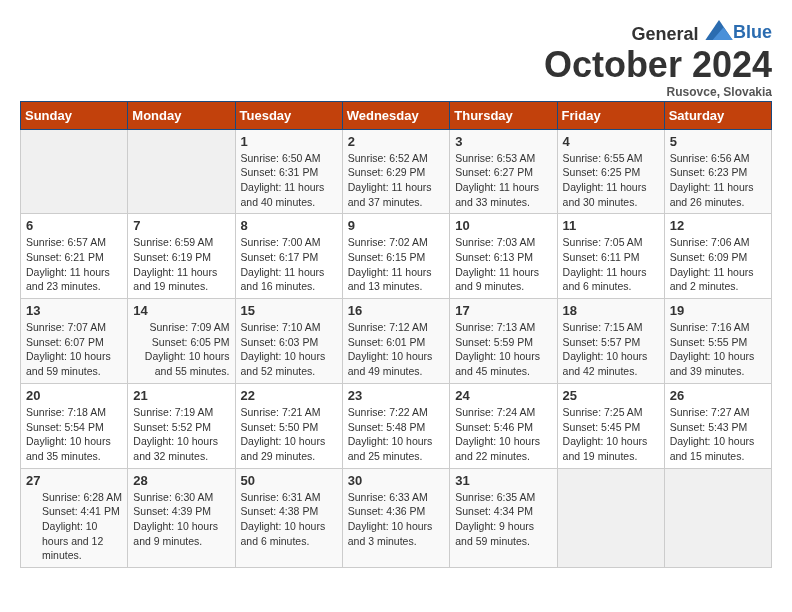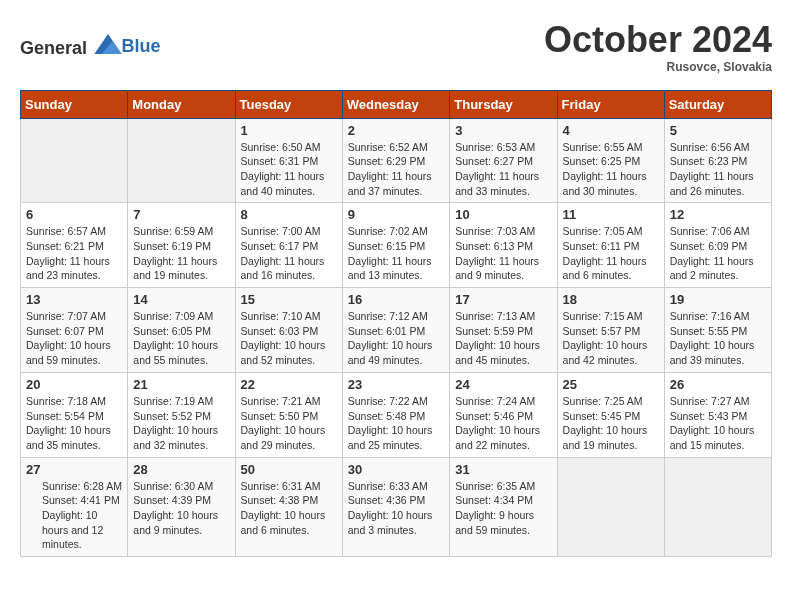--- a/index.html
+++ b/index.html
@@ -6,22 +6,23 @@
     body {
       font-family: Arial, sans-serif;
       background: #fff;
       width: 792px;
       min-height: 612px;
       padding: 20px;
     }
     .header-area {
       display: flex;
       justify-content: space-between;
-      align-items: center;
-      margin-bottom: 16px;
+      align-items: flex-end;
+      margin-bottom: 2px;
+      flex-direction: column;
     }
     .logo {
       display: flex;
       align-items: center;
     }
     .logo-text-general {
       font-size: 18px;
       font-weight: bold;
       color: #333;
     }
@@ -208,21 +209,21 @@
       </tr>
       <tr>
         <td>
           <span class="day-number">13</span>
           <div class="day-info" style="white-space: pre-line;">Sunrise: 7:07 AM
 Sunset: 6:07 PM
 Daylight: 10 hours and 59 minutes.</div>
         </td>
         <td>
           <span class="day-number">14</span>
-          <div class="day-info" style="white-space: pre-line;">Sunrise: 7:09 AM
+          <div class="day-info" style="white-space: pre-line; text-align: right;">Sunrise: 7:09 AM
 Sunset: 6:05 PM
 Daylight: 10 hours and 55 minutes.</div>
         </td>
         <td>
           <span class="day-number">15</span>
           <div class="day-info" style="white-space: pre-line;">Sunrise: 7:10 AM
 Sunset: 6:03 PM
 Daylight: 10 hours and 52 minutes.</div>
         </td>
         <td>

